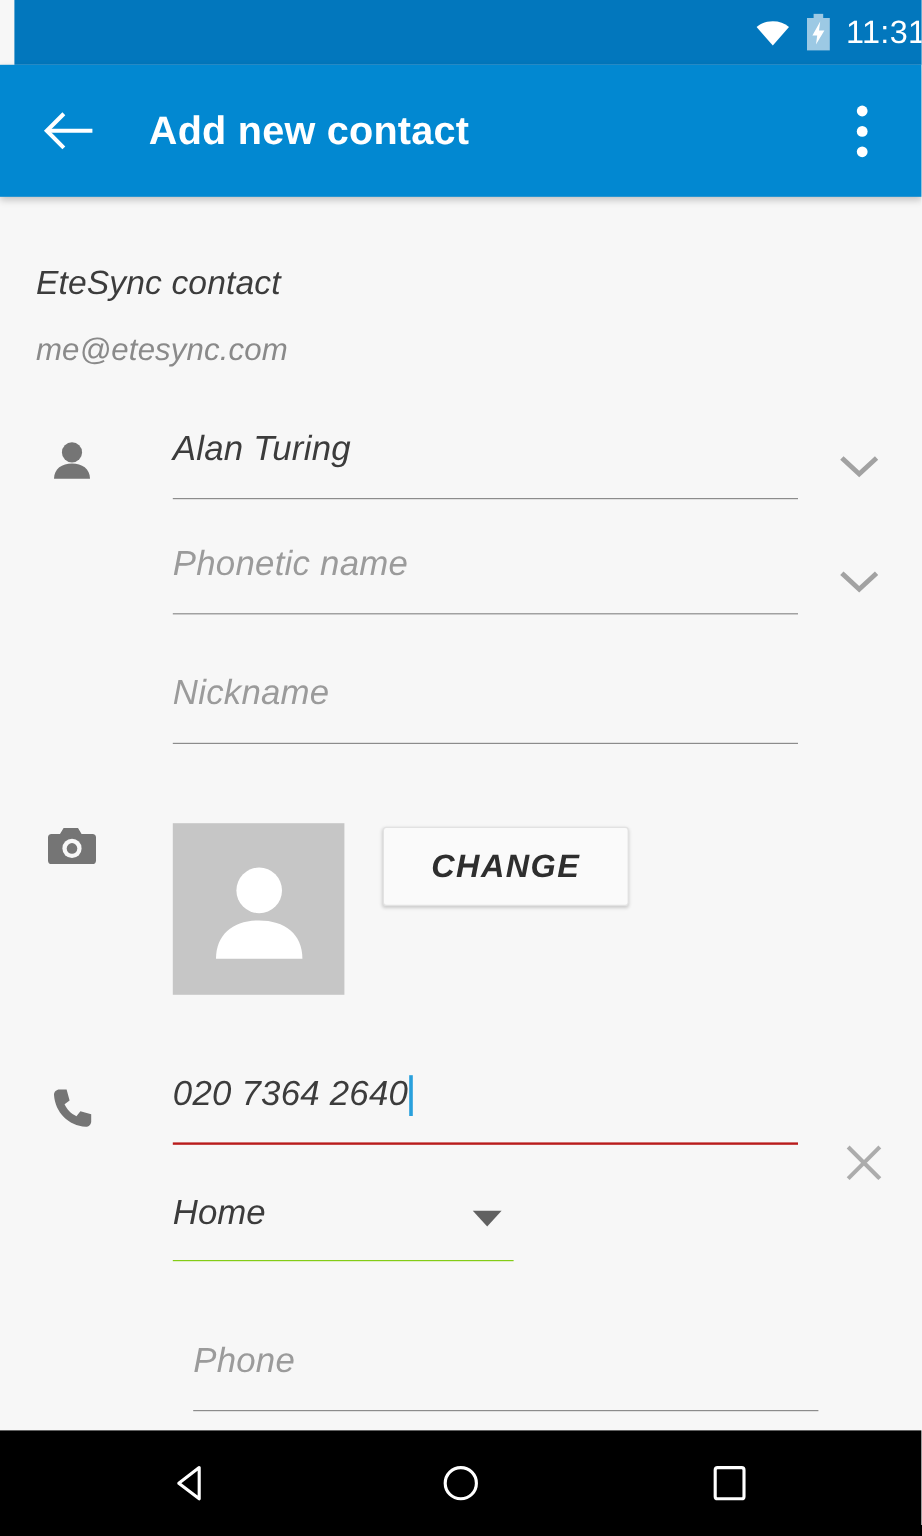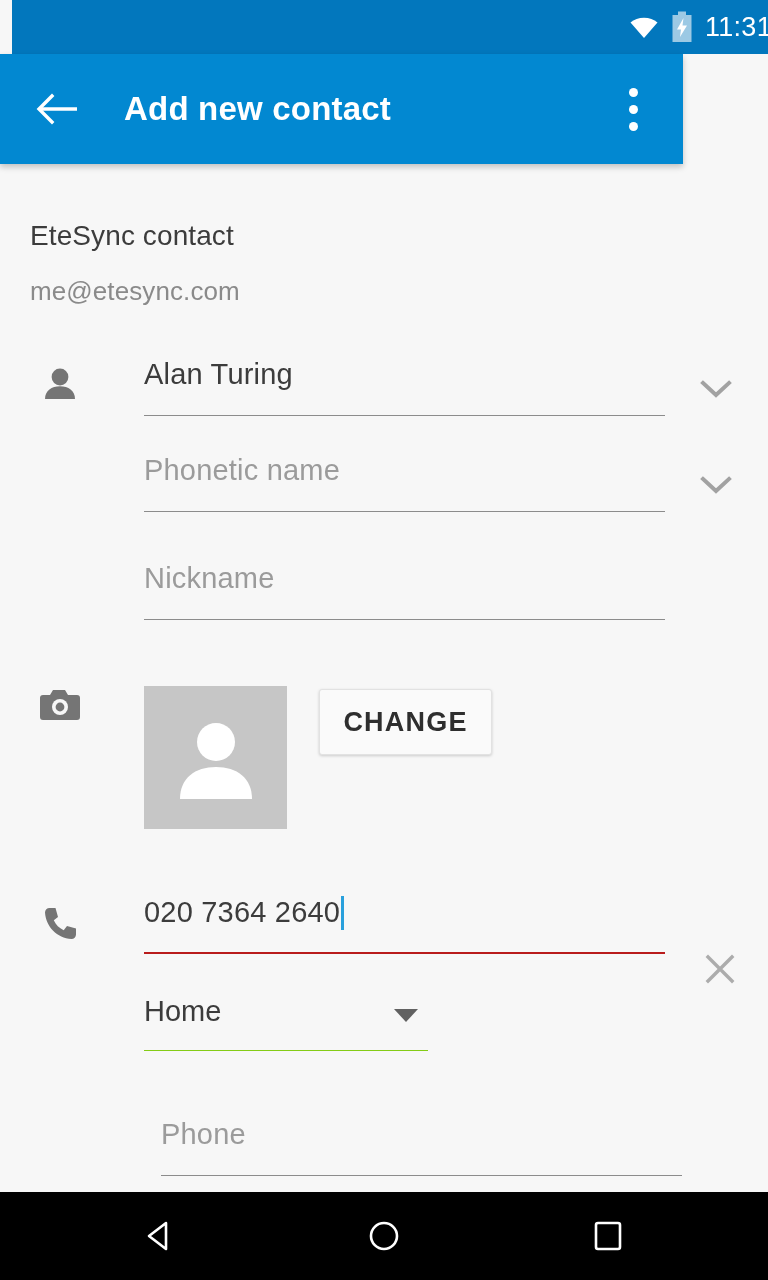--- a/index.html
+++ b/index.html
@@ -20,21 +20,21 @@
   .wifi-icon { width:30px; height:24px; position:relative; }
   .wifi-icon svg { display:block; }
   .battery-icon { width:22px; height:32px; position:relative; }
   .clock {
     color:#FFFFFF; font-size:27px; letter-spacing:0.3px;
     font-weight:400; line-height:1;
   }
 
   
   .app-bar {
-    position:absolute; top:54px; left:0; width:683px; height:110px;
+    position:absolute; top:54px; left:0; width:768px; height:110px;
     background:#0288D1; display:flex; align-items:center;
     box-shadow:0 3px 6px rgba(0,0,0,0.22);
     z-index:5;
   }
   .back-btn {
     width:56px; height:56px; margin-left:30px;
     display:flex; align-items:center; justify-content:center;
   }
   .app-title {
     color:#FFFFFF; font-size:33px; font-weight:bold;
@@ -43,21 +43,21 @@
   .overflow-btn {
     position:absolute; right:26px; top:50%; transform:translateY(-50%);
     width:48px; height:56px; display:flex; flex-direction:column;
     align-items:center; justify-content:center; gap:8px;
   }
   .dot { width:9px; height:9px; border-radius:50%; background:#FFFFFF; }
 
   
   .content {
     position:absolute; top:164px; left:0; width:768px; height:1028px;
-    background:#F7F7F7; overflow:hidden;
+    background:#F7F7F7; overflow:hidden;font-style:italic;
   }
 
   .account-header { padding:56px 0 0 30px; }
   .account-name {
     font-size:28px; color:#3C3C3C; line-height:1.15; letter-spacing:0.1px;
   }
   .account-mail {
     font-size:26px; color:#8A8A8A; margin-top:24px; letter-spacing:0.1px;
   }
   .row-icon {
@@ -87,21 +87,21 @@
     position:absolute; right:30px; width:44px; height:44px;
     display:flex; align-items:center; justify-content:center;
   }
 
   
   .photo-thumb {
     position:absolute; left:144px; width:143px; height:143px;
     background:#C6C6C6; display:flex; align-items:center; justify-content:center;
   }
   .change-btn {
-    position:absolute; left:319px; width:173px; height:66px;
+    position:absolute; left:319px; width:205px; height:66px;
     background:#FAFAFA; border:1px solid #E2E2E2; border-radius:3px;
     box-shadow:0 1px 3px rgba(0,0,0,0.18);
     display:flex; align-items:center; justify-content:center;
   }
   .change-btn span {
     font-size:27px; font-weight:bold; color:#2E2E2E; letter-spacing:1.2px;
   }
 
   
   .spinner {

